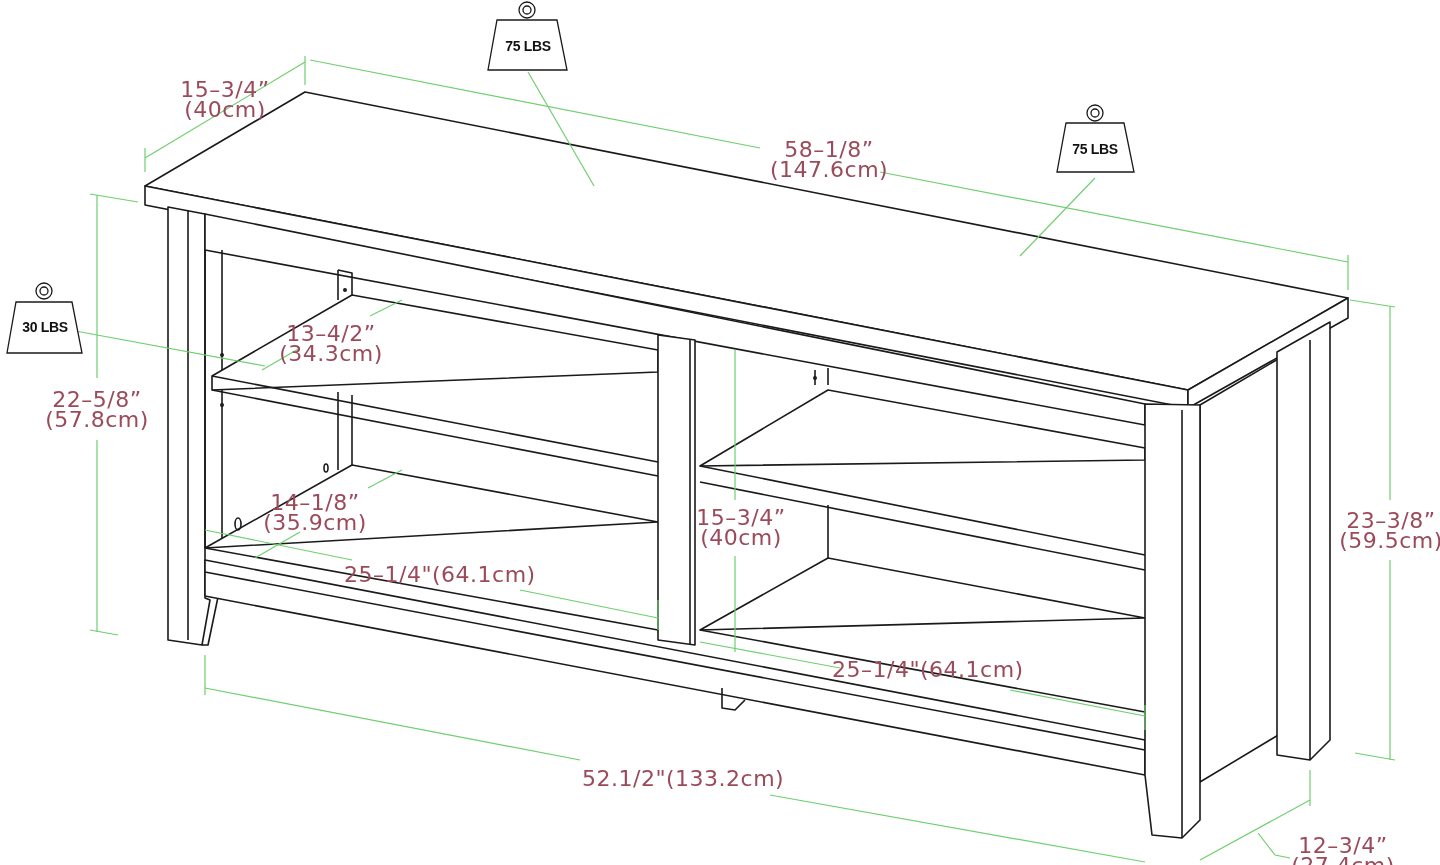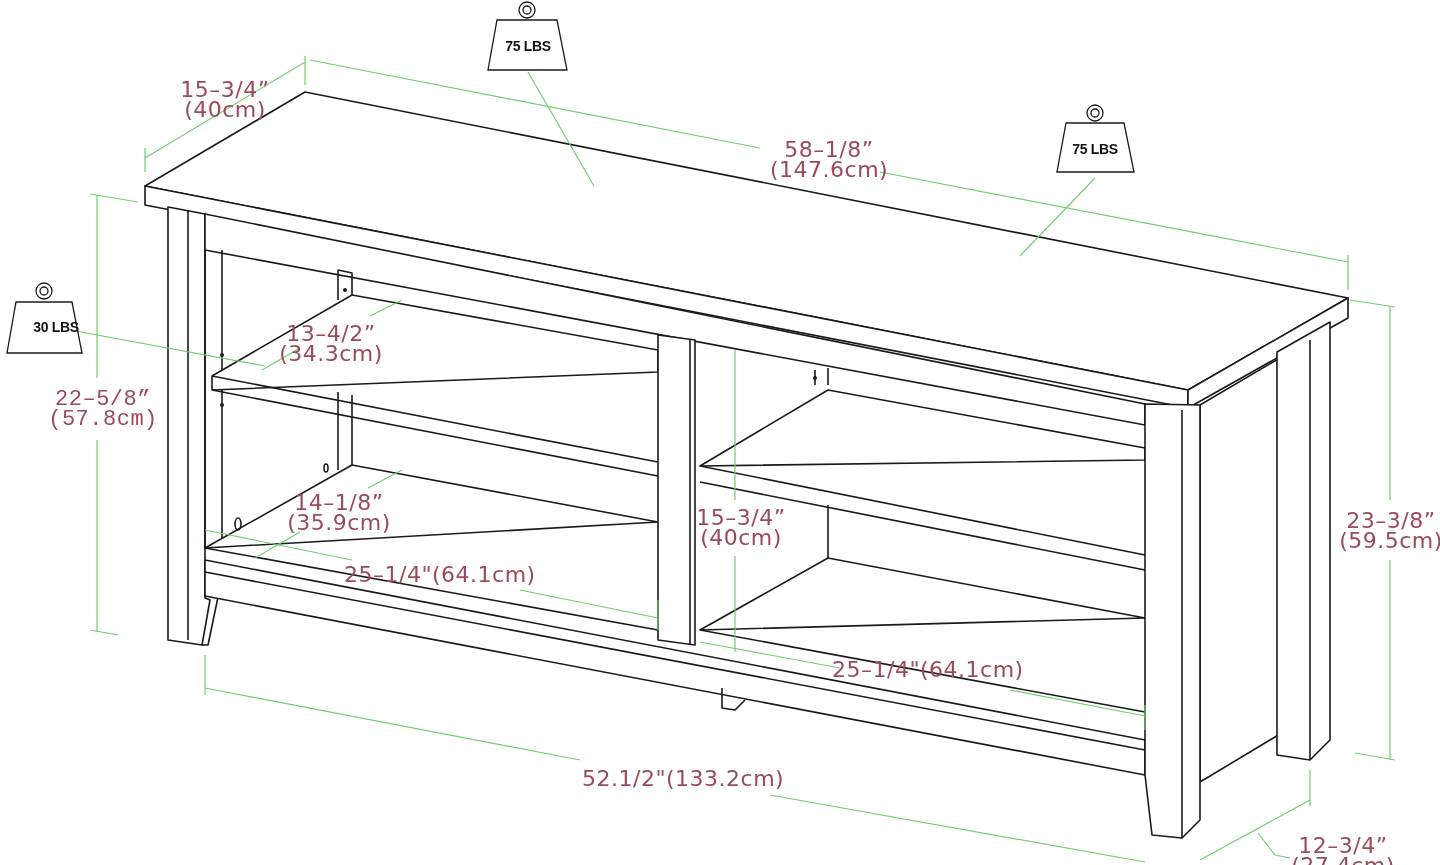--- a/index.html
+++ b/index.html
@@ -143,43 +143,43 @@
   </g>
   <g fill="#ffffff" stroke="#1a1a1a" stroke-width="1.3">
     <circle cx="44" cy="291" r="8"></circle>
       <circle cx="44" cy="291" r="4"></circle>
     <polygon points="16,302 72,302 82,353 7,353"></polygon>
   </g>
 </svg>
 
 <div class="weight-label" style="left:497px; top:38px; width:62px;">75 LBS</div>
 <div class="weight-label" style="left:1064px; top:141px; width:62px;">75 LBS</div>
-<div class="weight-label" style="left:25px; top:319px; width:62px;">30 LBS</div>
+<div class="weight-label" style="left:14px; top:319px; width:62px;">30 LBS</div>
 
 <div class="dim-label" style="left:170px; top:80px; width:110px;">
   <div>15–3/4”</div>
   <div>(40cm)</div>
 </div>
 
 <div class="dim-label" style="left:770px; top:140px; width:118px;">
   <div>58–1/8”</div>
   <div>(147.6cm)</div>
 </div>
 
-<div class="dim-label" style="left:48px; top:390px; width:110px;font-family:Liberation Mono, monospace;">
+<div class="dim-label" style="left:42px; top:390px; width:110px;">
   <div>22–5/8”</div>
   <div>(57.8cm)</div>
 </div>
 
 <div class="dim-label" style="left:276px; top:324px; width:110px;">
   <div>13–4/2”</div>
   <div>(34.3cm)</div>
 </div>
 
-<div class="dim-label" style="left:284px; top:493px; width:110px;">
+<div class="dim-label" style="left:260px; top:493px; width:110px;">
   <div>14–1/8”</div>
   <div>(35.9cm)</div>
 </div>
 
 <div class="dim-label" style="left:344px; top:565px; width:180px;">25–1/4"(64.1cm)</div>
 
 <div class="dim-label" style="left:686px; top:508px; width:110px;">
   <div>15–3/4”</div>
   <div>(40cm)</div>
 </div>

